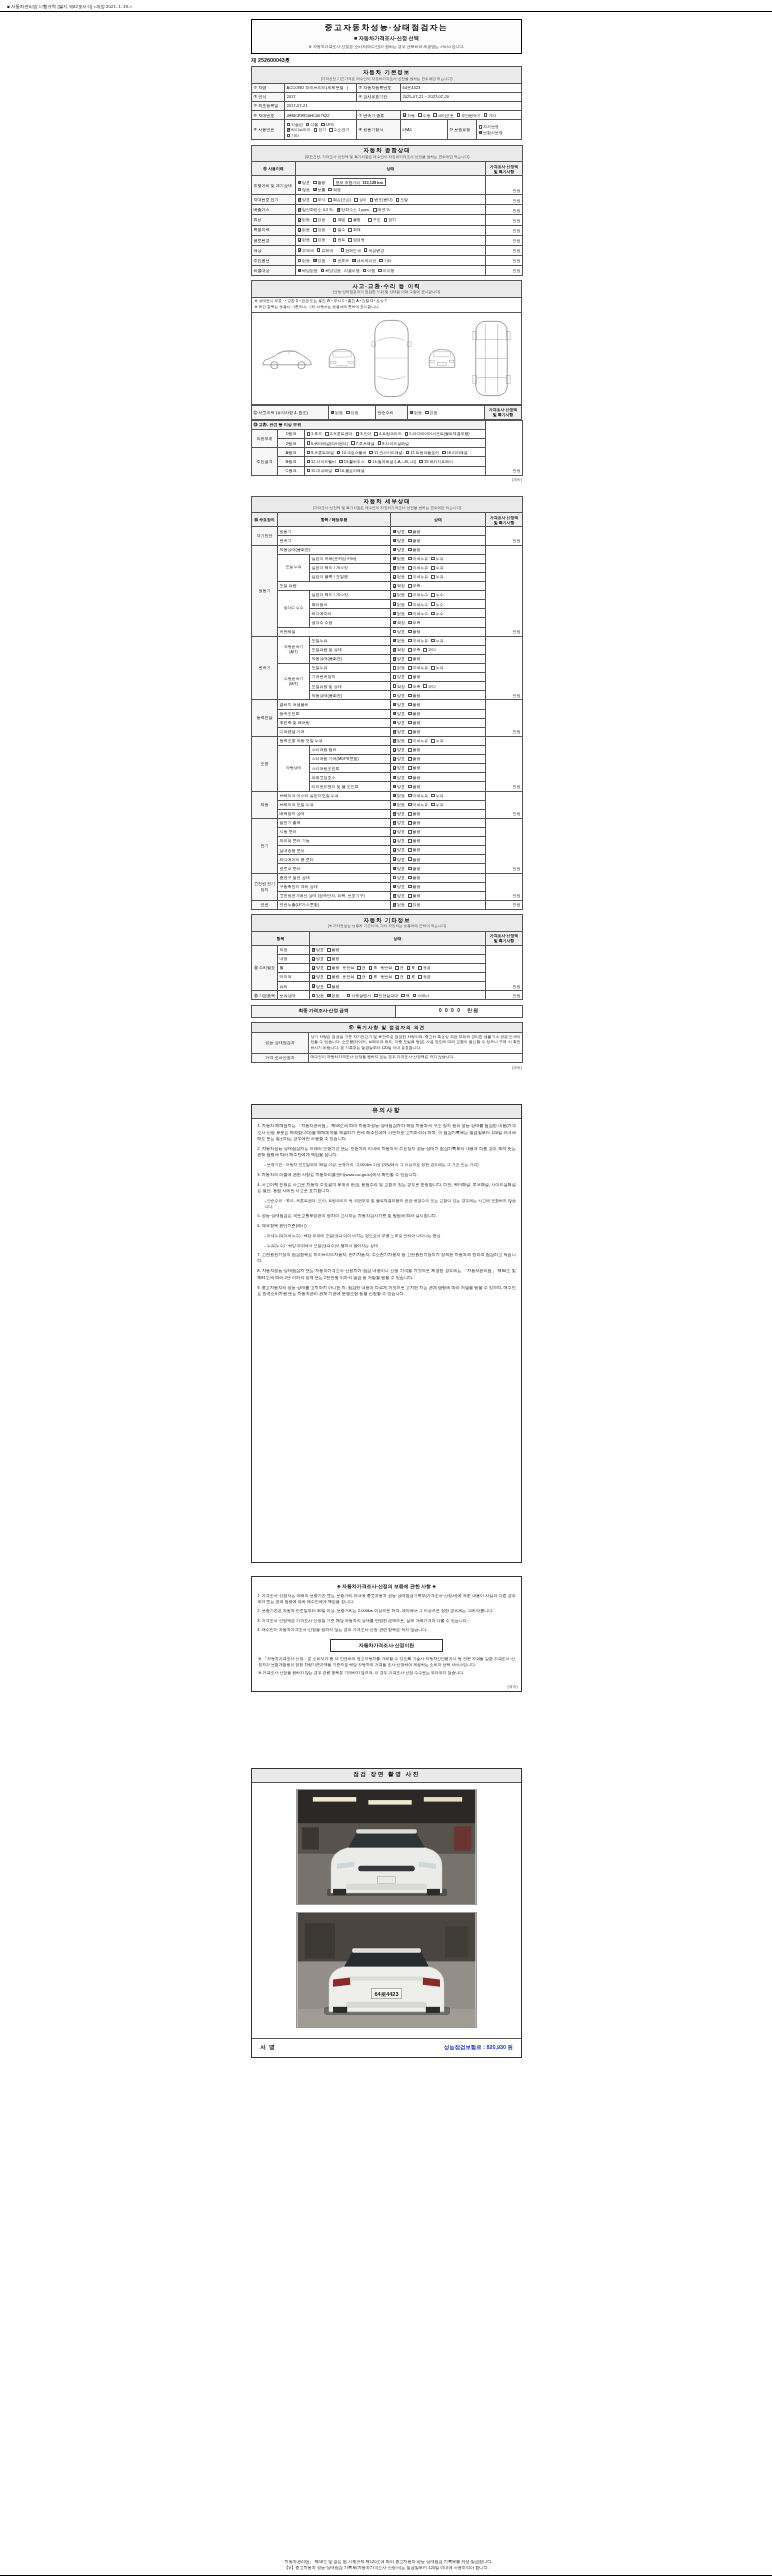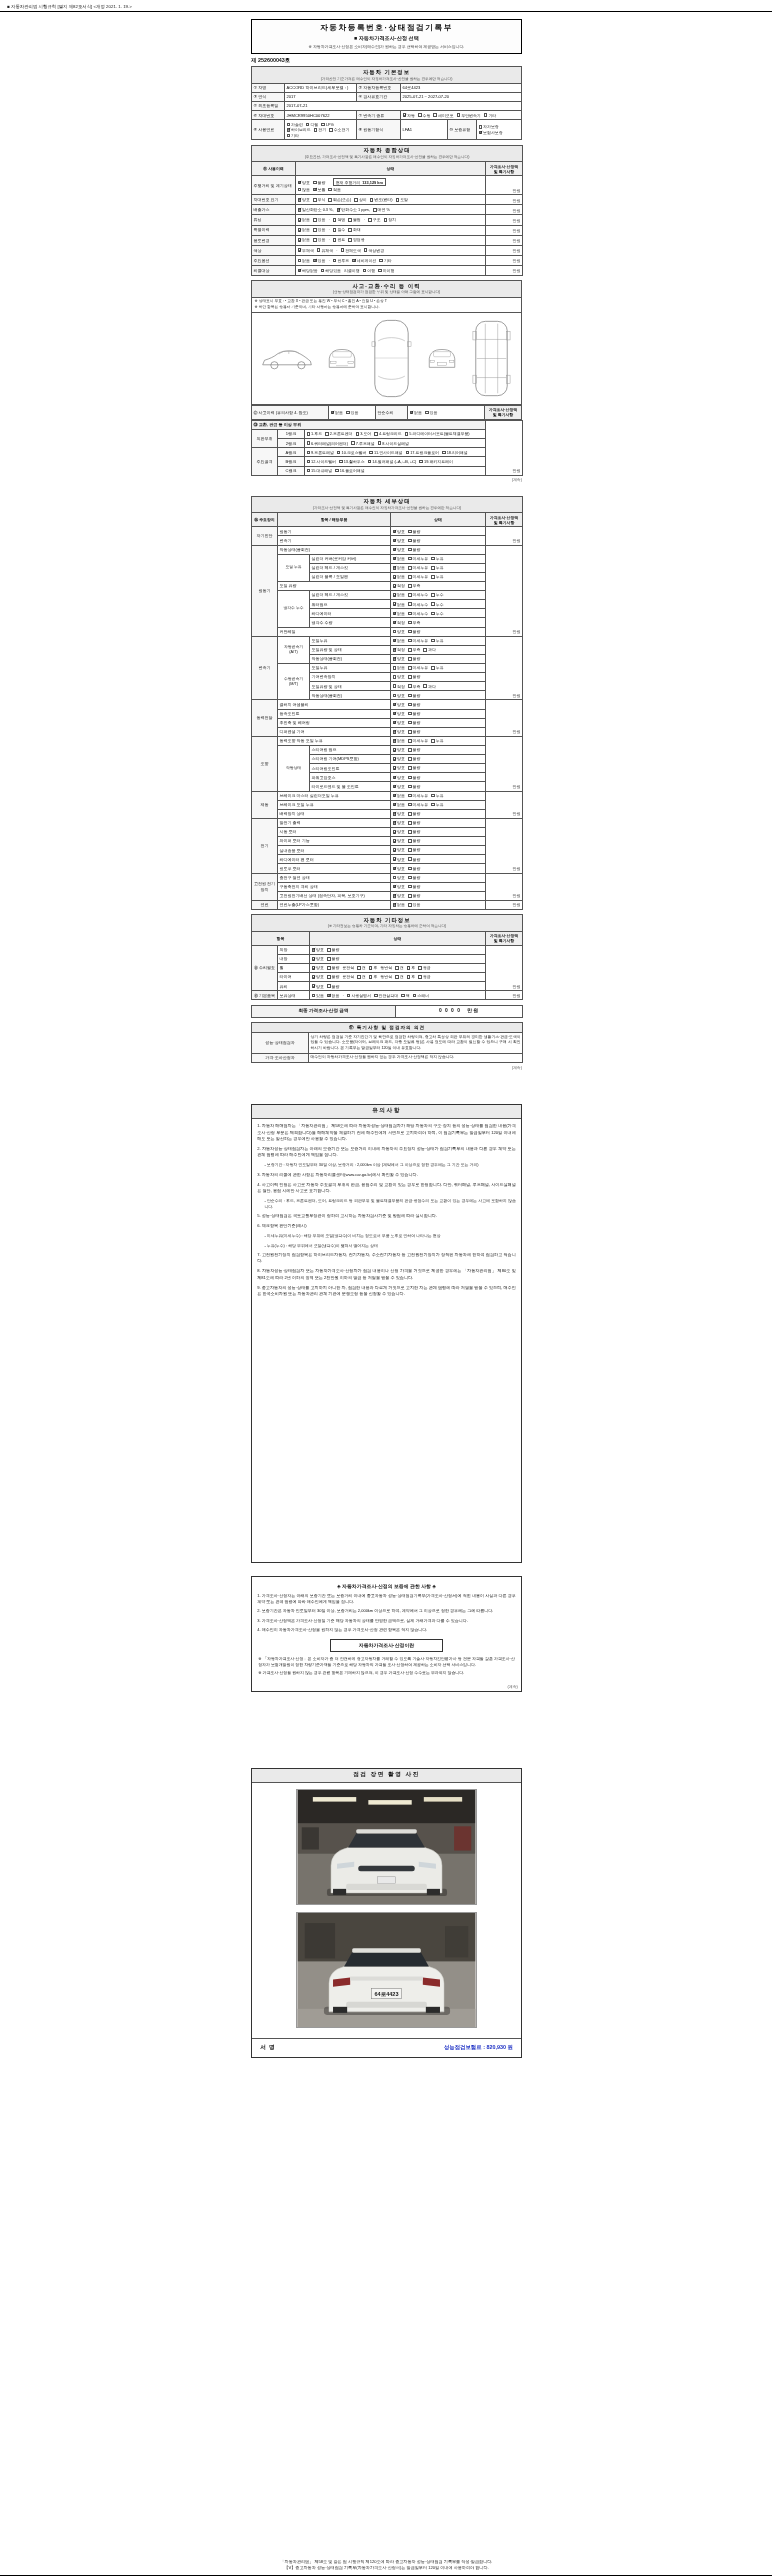--- a/index.html
+++ b/index.html
@@ -78,21 +78,21 @@
 </head>
 <body>
 
 <div class="topbar"><span>■ 자동차관리법 시행규칙 [별지 제82호서식] &lt;개정 2021. 1. 19.&gt;</span></div>
 <div class="top-rule"></div>
 
 <div class="doc">
 
   <section class="page">
     <div class="title-box">
-      <div class="main-title">자동차등록번호·상태점검기록부</div>
+      <div class="main-title">중고자동차성능·상태점검자는</div>
       <div class="sub-title">■ 자동차가격조사·산정 선택</div>
       <div class="title-note">※ 자동차가격조사·산정은 소비자(매수인)가 원하는 경우 선택하여 제공받는 서비스입니다.</div>
     </div>
     <div class="docno">제 252600043호</div>
 
     <table>
       <colgroup>
           <col style="width:33px">
           <col style="width:72px">
           <col style="width:44px">

